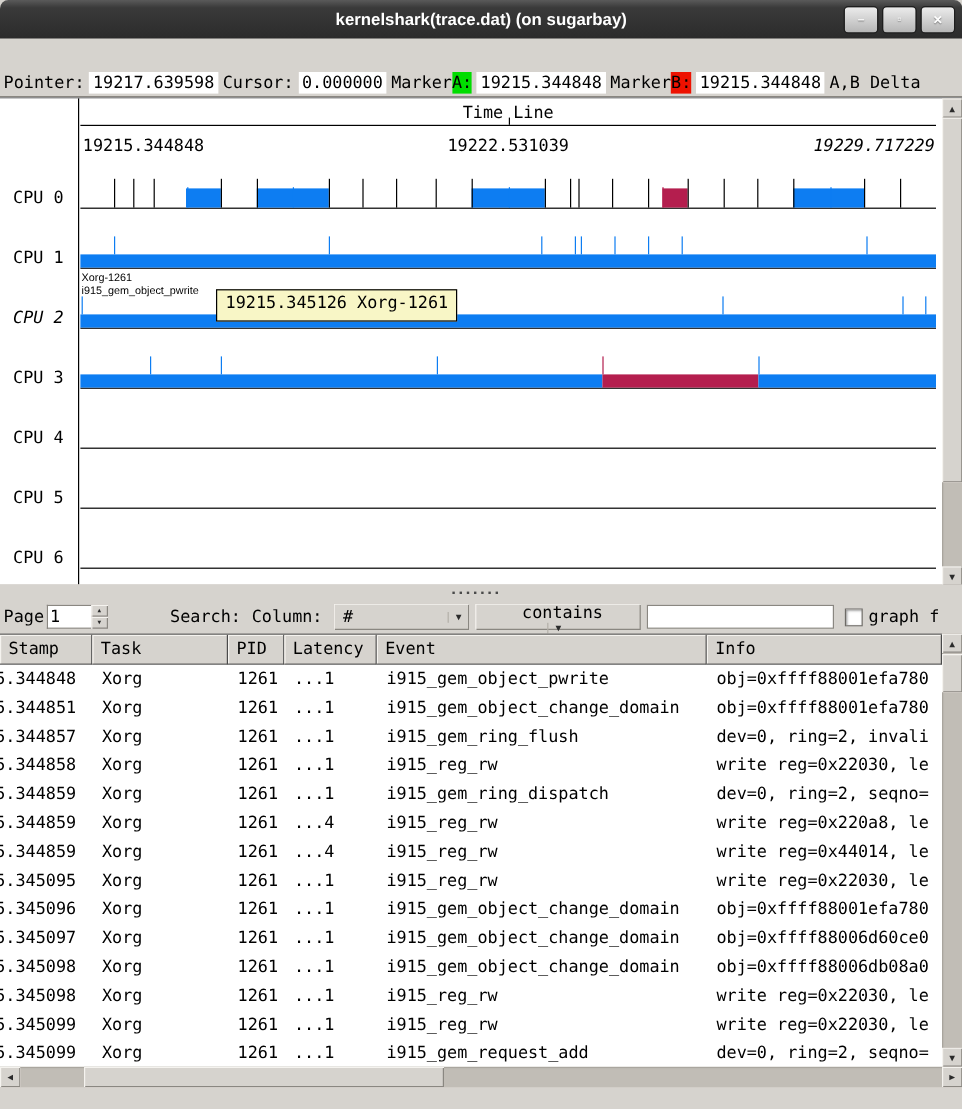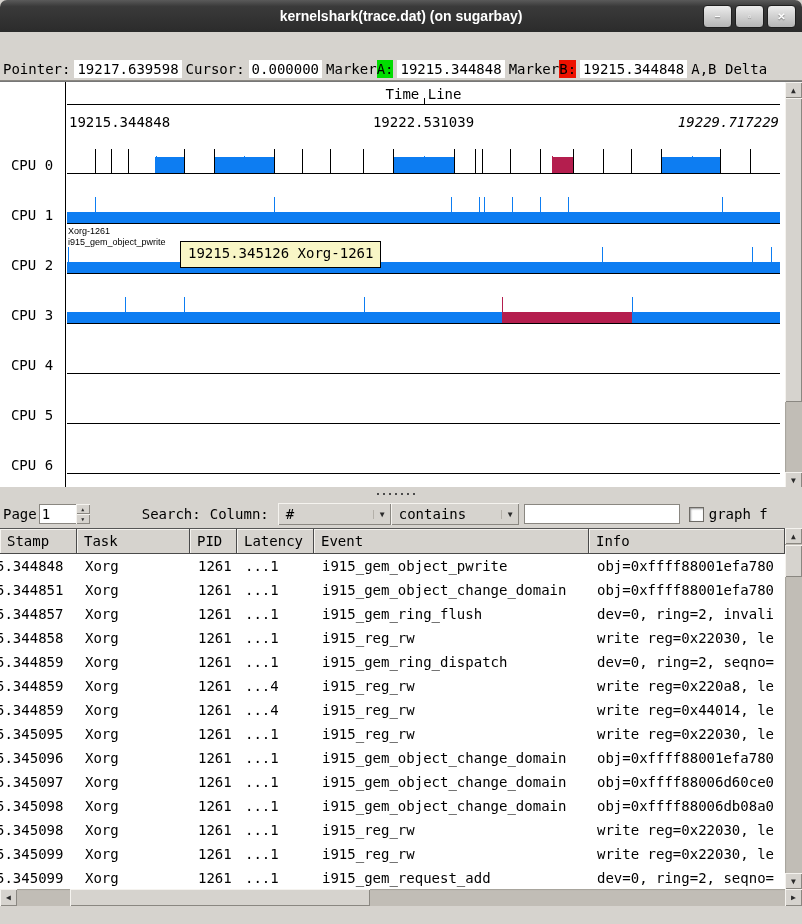--- a/index.html
+++ b/index.html
@@ -87,21 +87,21 @@
   .spin-btns{display:flex;flex-direction:column;}
   .spin-btn{width:14px;height:10px;background:#d6d3ce;
     box-shadow:inset 1px 1px 0 #f5f3ef, inset -1px -1px 0 #8a8781;
     font-size:5px;display:flex;align-items:center;justify-content:center;color:#2b2b2b;}
   .lbl-search{margin-left:52px;}
   .combo{height:22px;background:#d6d3ce;display:flex;align-items:center;
     box-shadow:inset 1px 1px 0 #f5f3ef, inset -1px -1px 0 #8a8781;box-sizing:border-box;}
   .combo-text{flex:1;padding-left:8px;}
   .combo-arrow{width:17px;text-align:center;font-size:8px;color:#2b2b2b;border-left:1px solid #b4b0a9;}
   .combo1{width:113px;margin-left:9px;}
-  .combo2{width:128px;}
+  .combo2{width:138px;margin-left:5px;flex-direction:column;}
   .search-entry{width:148px;height:18px;margin-left:5px;background:#fff;
     border:1px solid #8a8781;font:inherit;padding:0 3px;box-sizing:content-box;}
   .checkbox{width:13px;height:13px;background:#fff;border:1px solid #6e6b66;
     box-shadow:inset 1px 1px 2px #999;margin-left:9px;}
   .cb-label{margin-left:5px;}
 
   
   .tgrid{display:grid;grid-template-columns:77px 113px 47px 77px 275px 196px;}
   .thead{position:absolute;top:528px;left:0;width:785px;height:26px;border-top:1px solid #555;box-sizing:border-box;}
   .hcell{background:#d6d3ce;line-height:24px;padding-left:7px;
@@ -238,21 +238,21 @@
       <div class="sb-btn up">
           <span>▲</span>
         </div>
       <div class="sb-thumb thumb"></div>
       <div class="sb-btn down">
           <span>▼</span>
         </div>
     </div>
   <div class="cpu-label" style="top: 76px;">CPU 0</div>
       <div class="cpu-label" style="top: 126px;">CPU 1</div>
-      <div class="cpu-label" style="top: 176px;">CPU 2</div>
+      <div class="cpu-label" style="top: 176px; font-style: italic;">CPU 2</div>
       <div class="cpu-label" style="top: 226px;">CPU 3</div>
       <div class="cpu-label" style="top: 276px;">CPU 4</div>
       <div class="cpu-label" style="top: 326px;">CPU 5</div>
       <div class="cpu-label" style="top: 376px;">CPU 6</div>
     </div>
 
   <div class="splitter">
     <div class="splitter-handle">
       <div class="dot"></div>
         <div class="dot"></div>

